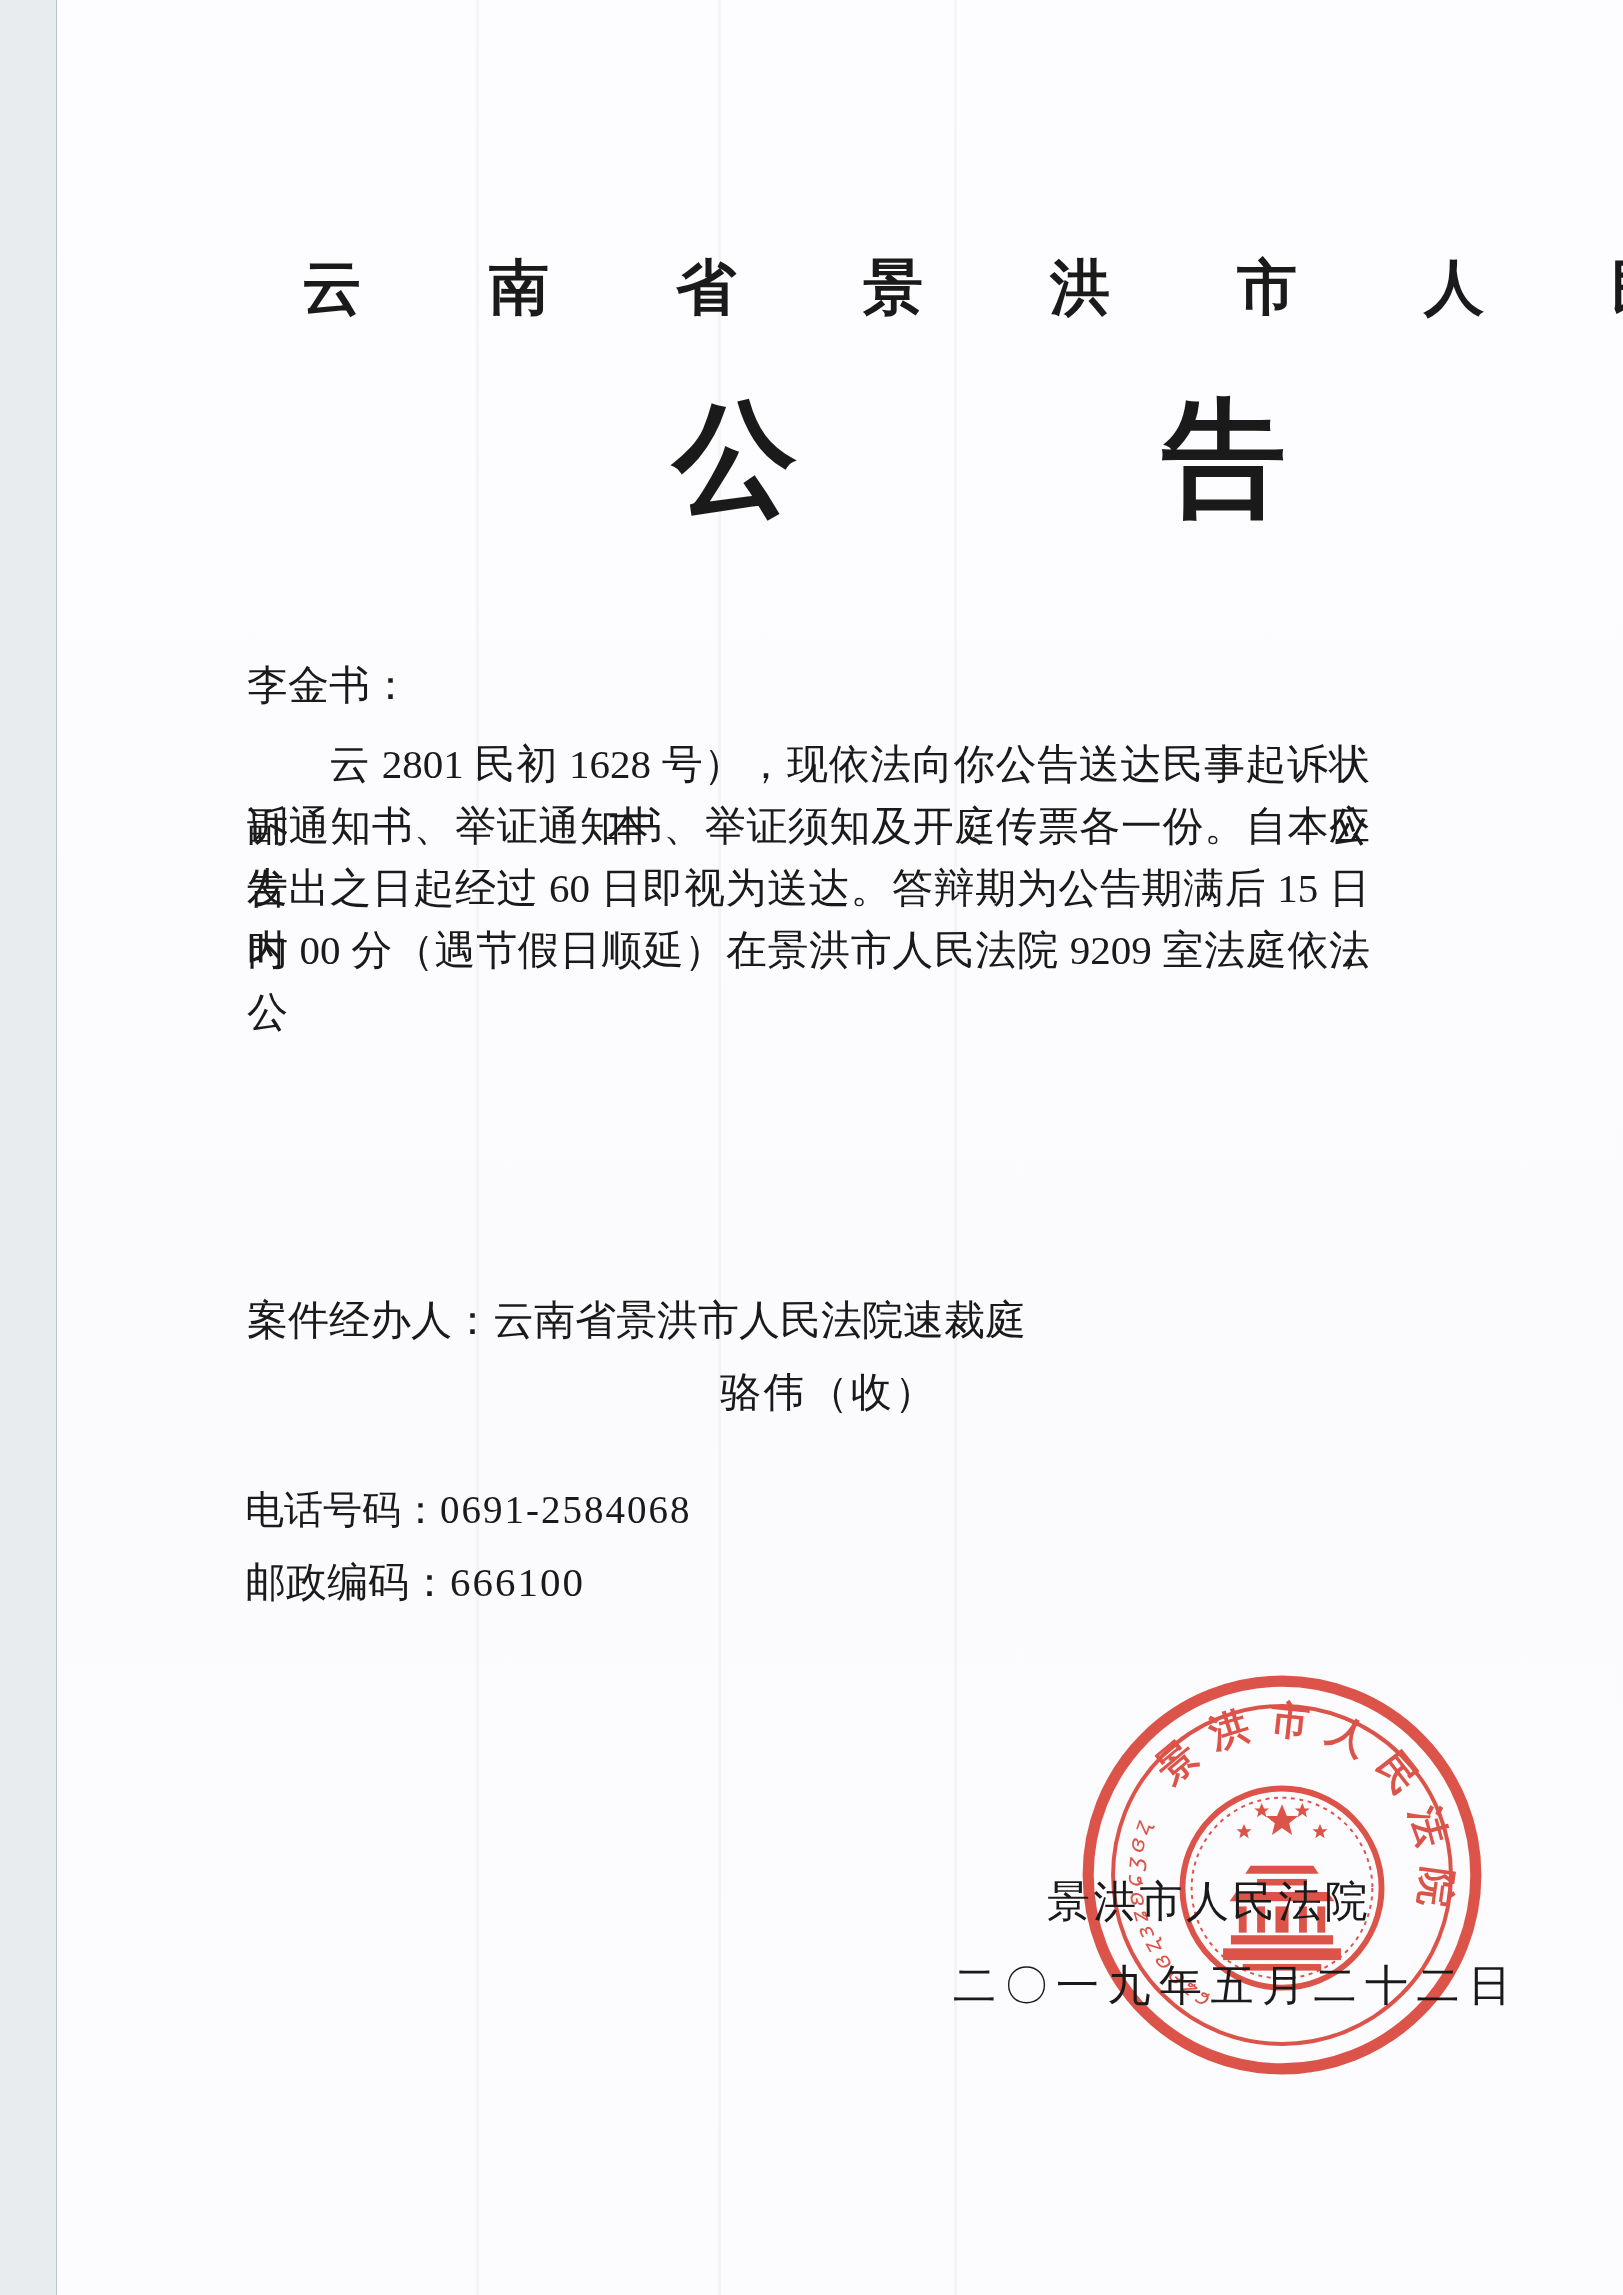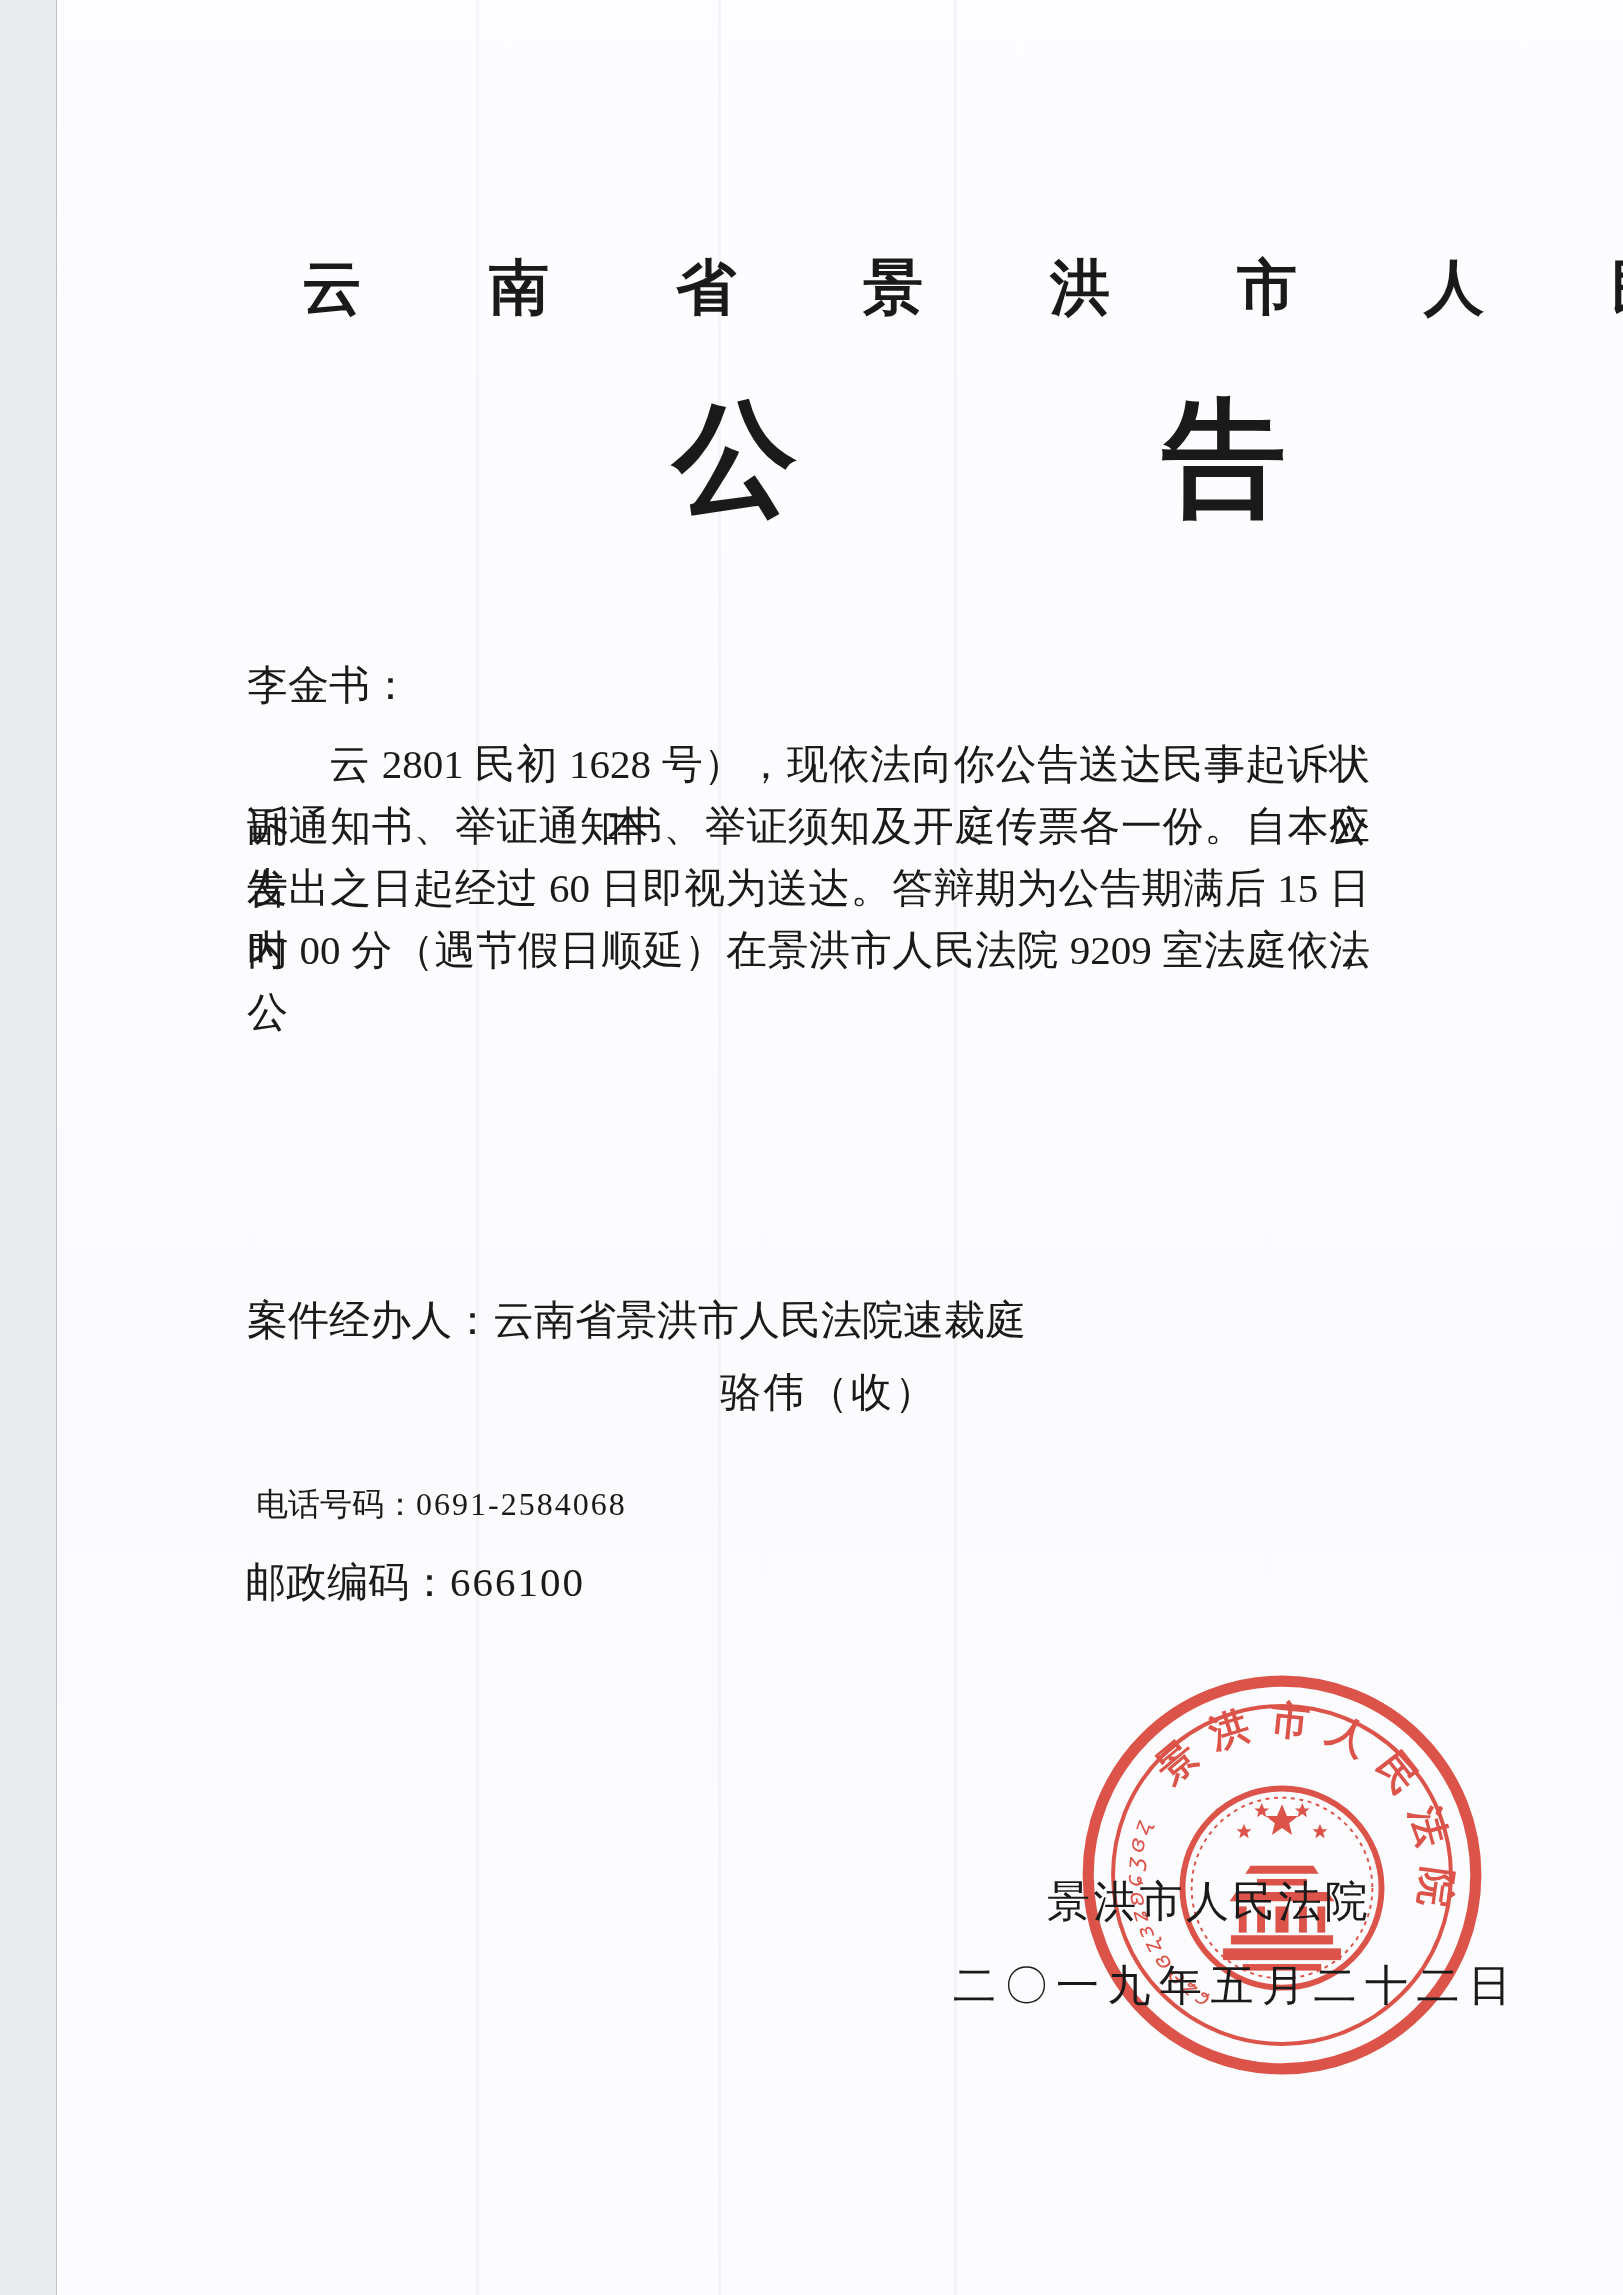--- a/index.html
+++ b/index.html
@@ -50,22 +50,22 @@
   .body-line:last-child{text-align-last:left;}
   .handler-line{
     position:absolute;left:247px;top:1293px;
     font-size:41px;white-space:nowrap;
   }
   .receiver-line{
     position:absolute;left:720px;top:1365px;
     font-size:41px;white-space:nowrap;letter-spacing:2.6px;
   }
   .phone-line{
-    position:absolute;left:256px;top:1483px;
-    font-size:32px;white-space:nowrap;
+    position:absolute;left:245px;top:1483px;
+    font-size:39px;white-space:nowrap;
   }
   .postal-line{
     position:absolute;left:245px;top:1555px;
     font-size:41px;white-space:nowrap;
   }
   .phone-line .val,.postal-line .val{letter-spacing:2px;}
   .sig-court{
     position:absolute;left:1047px;top:1873px;
     font-size:43px;letter-spacing:3.3px;white-space:nowrap;z-index:5;
   }

